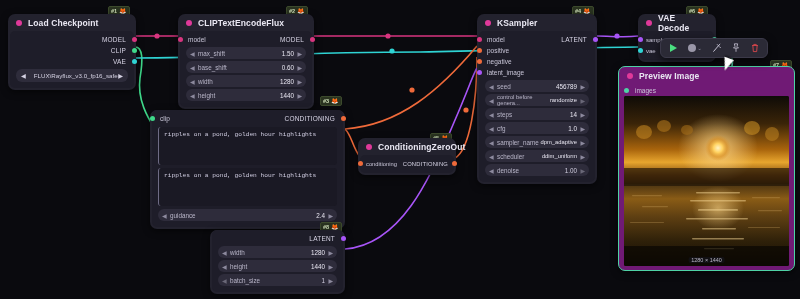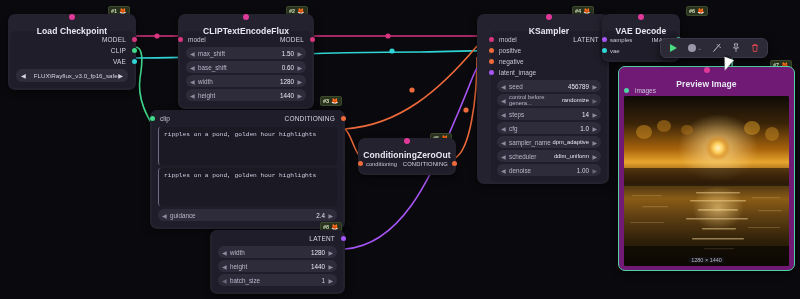--- a/index.html
+++ b/index.html
@@ -4,21 +4,21 @@
 <style>
   html,body{margin:0;padding:0;background:#0b0b0f;}
   body{width:800px;height:299px;position:relative;overflow:hidden;
        font-family:"Liberation Sans",sans-serif;}
   #canvas{position:absolute;inset:0;background:#0a0a0e;}
   svg.links{position:absolute;left:0;top:0;width:800px;height:299px;pointer-events:none;}
 
   .node{position:absolute;border-radius:7px;background:#23222e;
         box-shadow:0 2px 7px rgba(0,0,0,.55);}
   .node .title{display:flex;align-items:center;gap:6px;height:17px;padding:0 8px;
-        font-size:8.5px;font-weight:bold;color:#e9e7f2;letter-spacing:.1px;flex-direction:column;}
+        font-size:8.5px;font-weight:bold;color:#e9e7f2;letter-spacing:.1px;}
   .node .dot{width:6px;height:6px;border-radius:50%;background:#e0399a;flex:0 0 auto;}
   .node .body{background:#1e1d29;margin:0 2px 2px 2px;border-radius:5px;padding:3px 0 4px 0;}
 
   .slotrow{position:relative;height:11px;display:flex;align-items:center;
            font-size:6.5px;color:#c9c6d8;padding:0 8px;}
   .slotrow .lbl{flex:1;}
   .slotrow .out{margin-left:auto;color:#d8d5e6;letter-spacing:.2px;}
   .port{position:absolute;width:5px;height:5px;border-radius:50%;top:3px;}
   .port.in{left:-2.5px;}
   .port.out{right:-2.5px;}
@@ -252,21 +252,21 @@
         <span class="wv">1</span>
         <span class="ar r">▶</span>
       </div>
     </div>
   </div>
 
   <div class="badge" style="left:572px;top:6px;">
     <span>#4</span>
     <span class="fox">🦊</span>
   </div>
-  <div class="node" id="ksampler-node" style="left:477px;top:14px;width:120px;padding-left:12px;">
+  <div class="node" id="ksampler-node" style="left:477px;top:14px;width:120px;">
     <div class="title">
       <span class="dot"></span>
       <span>KSampler</span>
     </div>
     <div class="body">
       <div class="slotrow">
         <span class="port in" style="background:#d8357f;"></span>
         <span class="lbl">model</span>
         <span class="out">LATENT</span>
         <span class="port out" style="background:#a855f7;"></span>
@@ -325,21 +325,21 @@
         <span class="wv">1.00</span>
         <span class="ar r" style="color:#6a6878;">▶</span>
       </div>
     </div>
   </div>
 
   <div class="badge" style="left:686px;top:6px;">
     <span>#6</span>
     <span class="fox">🦊</span>
   </div>
-  <div class="node" id="vae-decode-node" style="left:602px;top:14px;width:78px;">
+  <div class="node" id="vae-decode-node" style="left:638px;top:14px;width:78px;">
     <div class="title">
       <span class="dot"></span>
       <span>VAE Decode</span>
     </div>
     <div class="body">
       <div class="slotrow" style="padding:0 6px;">
         <span class="port in" style="background:#a855f7;"></span>
         <span class="lbl" style="font-size:6px;">samples</span>
         <span class="out" style="font-size:6px;">IMAGE</span>
         <span class="port out" style="background:#4fd1a5;"></span>

